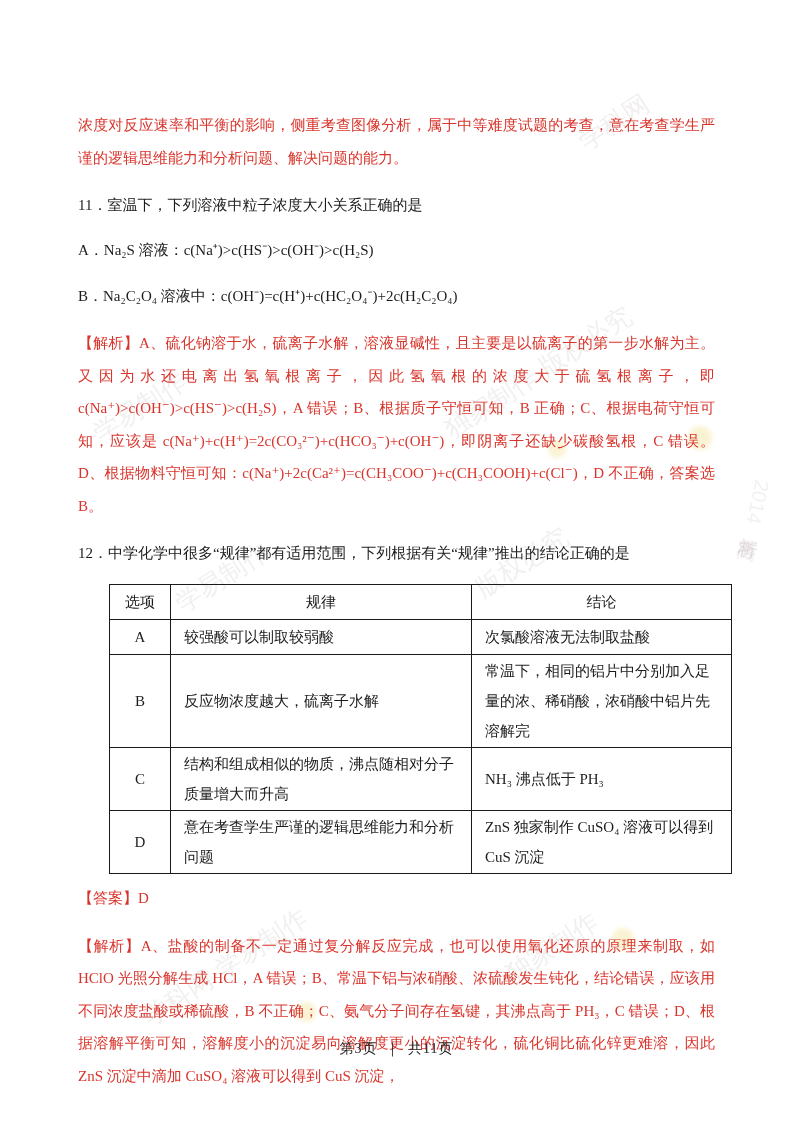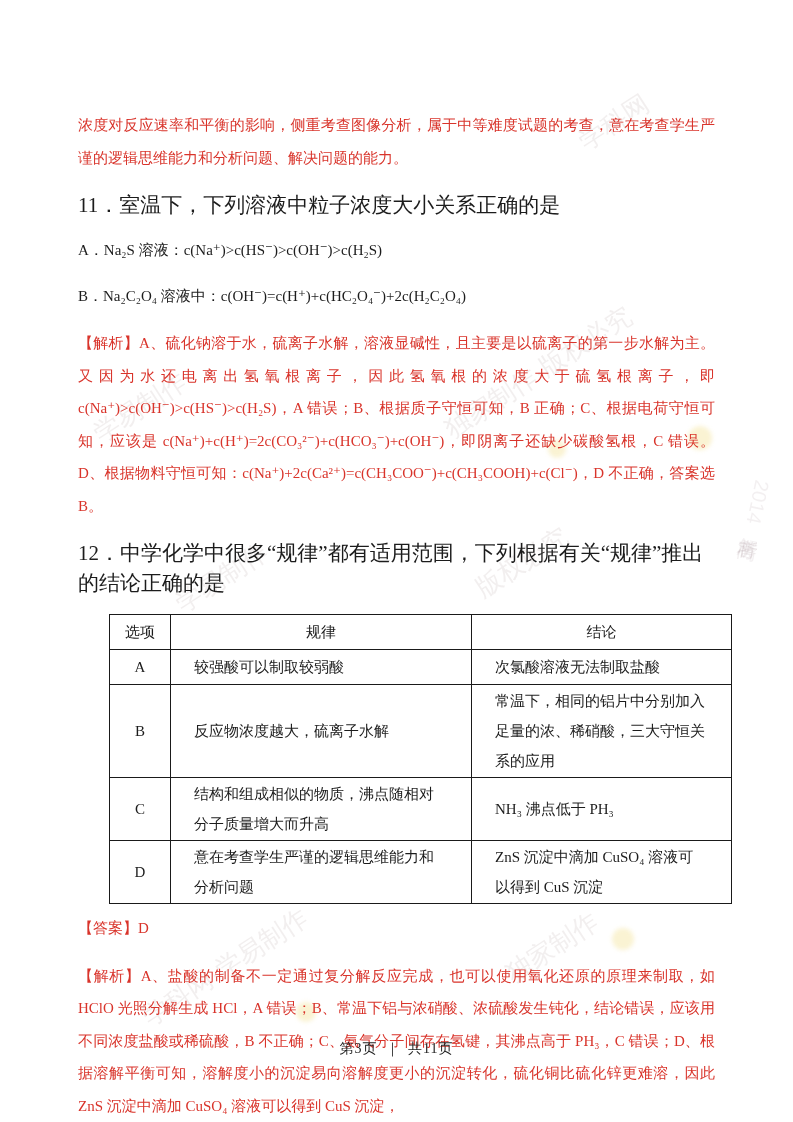--- a/index.html
+++ b/index.html
@@ -5,29 +5,29 @@
   html,body{margin:0;padding:0;background:#9a9a9a;}
   .page{
     position:relative;width:793px;height:1122px;margin:0 auto;background:#ffffff;
     overflow:hidden;font-family:"Liberation Serif","DejaVu Serif",serif;color:#1c1c1c;
   }
   .content{position:absolute;left:62px;top:93px;width:669px;}
   p{margin:16px;}
   .red{color:#d9342b;}
   .para{font-size:15px;line-height:32.5px;text-align:justify;}
   .line{font-size:15px;line-height:29.5px;}
-  .stem{font-size:21px;line-height:30px;margin-top:4px;}
-  .opt .line{white-space:nowrap;}
+  .stem{font-size:15px;line-height:30px;margin-top:4px;}
+  .opt .line{white-space:nowrap;font-family:Liberation Serif, serif;}
   .ans{margin-top:1px;}
   table.rules{
     border-collapse:collapse;table-layout:fixed;width:622px;margin:6px 0 10px 47px;
   }
   table.rules th, table.rules td{
     border:1.5px solid #1a1a1a;font-size:15px;font-weight:normal;
-    line-height:30px;padding:1px 23px;vertical-align:middle;text-align:left;
+    line-height:30px;padding:1px 13px;vertical-align:middle;text-align:left;
   }
   table.rules th{text-align:center;padding:2px 4px;}
   table.rules td.opt-cell{text-align:center;padding:2px 4px;}
   .footer{
     position:absolute;left:0;top:1040px;width:100%;text-align:center;
     font-size:14px;color:#222;letter-spacing:1px;
   }
   .footer span{margin:0 4px;}
   .wm{
     position:absolute;white-space:nowrap;pointer-events:none;
@@ -103,31 +103,31 @@
           <th>结论</th>
         </tr>
         <tr>
           <td class="opt-cell">A</td>
           <td>较强酸可以制取较弱酸</td>
           <td>次氯酸溶液无法制取盐酸</td>
         </tr>
         <tr>
           <td class="opt-cell">B</td>
           <td>反应物浓度越大，硫离子水解</td>
-          <td>常温下，相同的铝片中分别加入足量的浓、稀硝酸，三大守恒关系的应用</td>
+          <td>常温下，相同的铝片中分别加入足量的浓、稀硝酸，浓硝酸中铝片先溶解完</td>
         </tr>
         <tr>
           <td class="opt-cell">C</td>
           <td>结构和组成相似的物质，沸点随相对分子质量增大而升高</td>
           <td>NH₃ 沸点低于 PH₃</td>
         </tr>
         <tr>
           <td class="opt-cell">D</td>
           <td>意在考查学生严谨的逻辑思维能力和分析问题</td>
-          <td>ZnS 沉淀中滴加 CuSO₄ 溶液可以得到 CuS 沉淀</td>
+          <td>ZnS 独家制作 CuSO₄ 溶液可以得到 CuS 沉淀</td>
         </tr>
       </tbody>
         </table>
 
       <p class="line red ans"><span>【答案】</span><span>D</span></p>
 
       <p class="para red"><span>【解析】</span><span>A、盐酸的制备不一定通过复分解反应完成，也可以使用氧化还原的原理来制取，如 HClO 光照分解生成 HCl，A 错误；B、常温下铝与浓硝酸、浓硫酸发生钝化，结论错误，应该用不同浓度盐酸或稀硫酸，B 不正确；C、氨气分子间存在氢键，其沸点高于 PH₃，C 错误；D、根据溶解平衡可知，溶解度小的沉淀易向溶解度更小的沉淀转化，硫化铜比硫化锌更难溶，因此 ZnS 沉淀中滴加 CuSO₄ 溶液可以得到 CuS 沉淀，</span></p>
     </div>
 
   </div>

